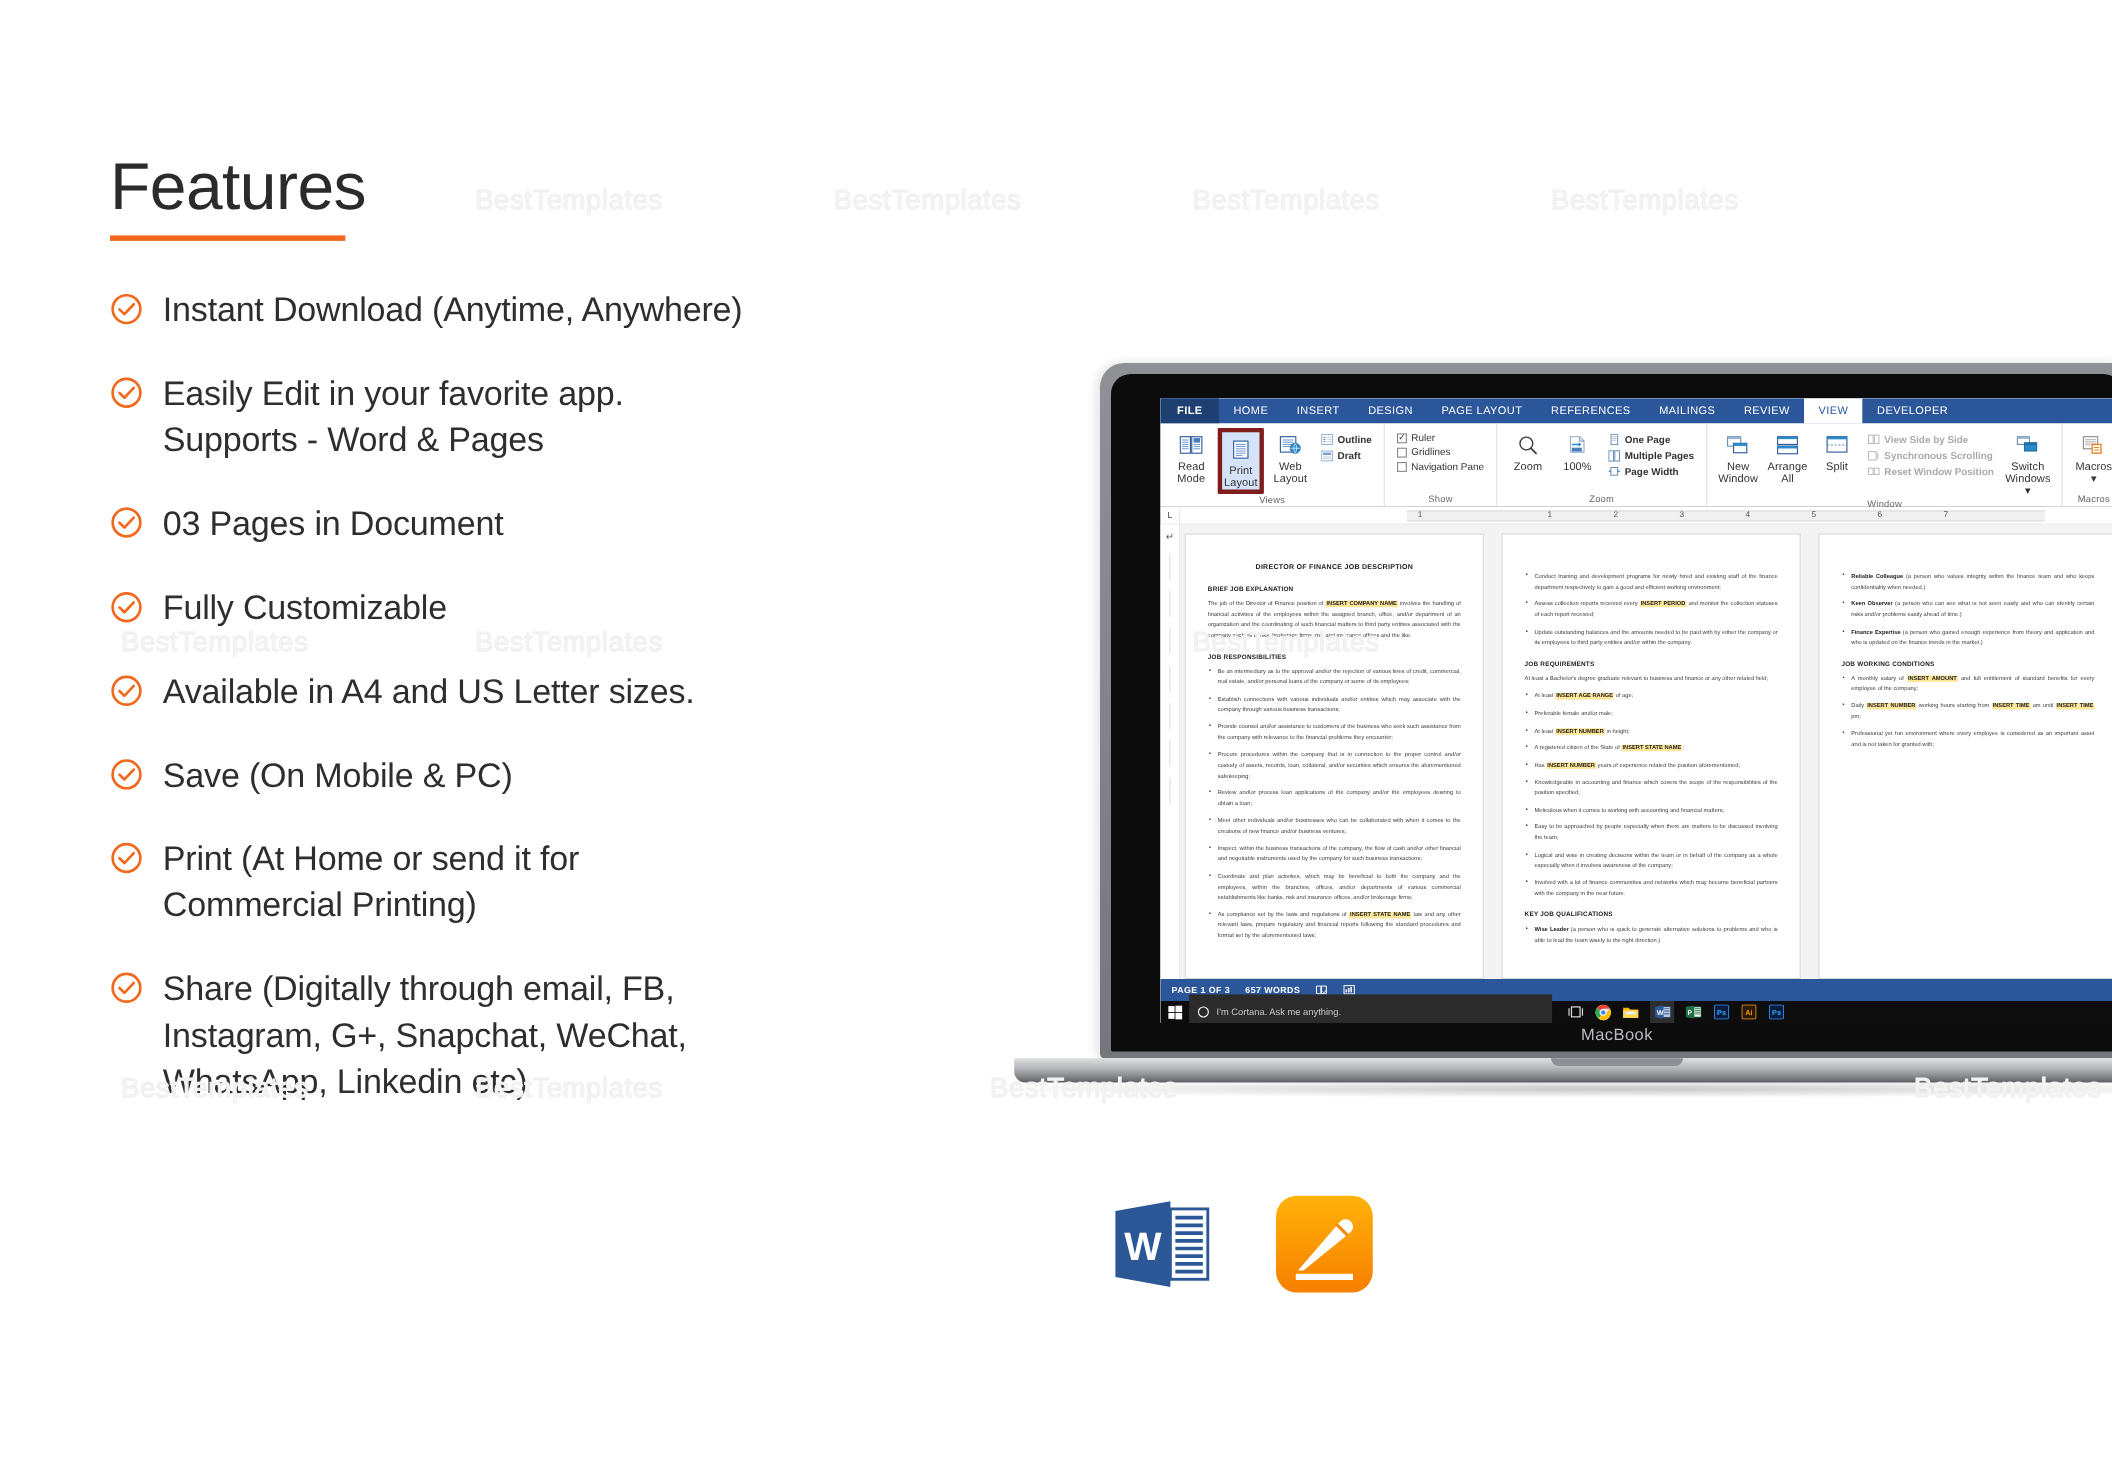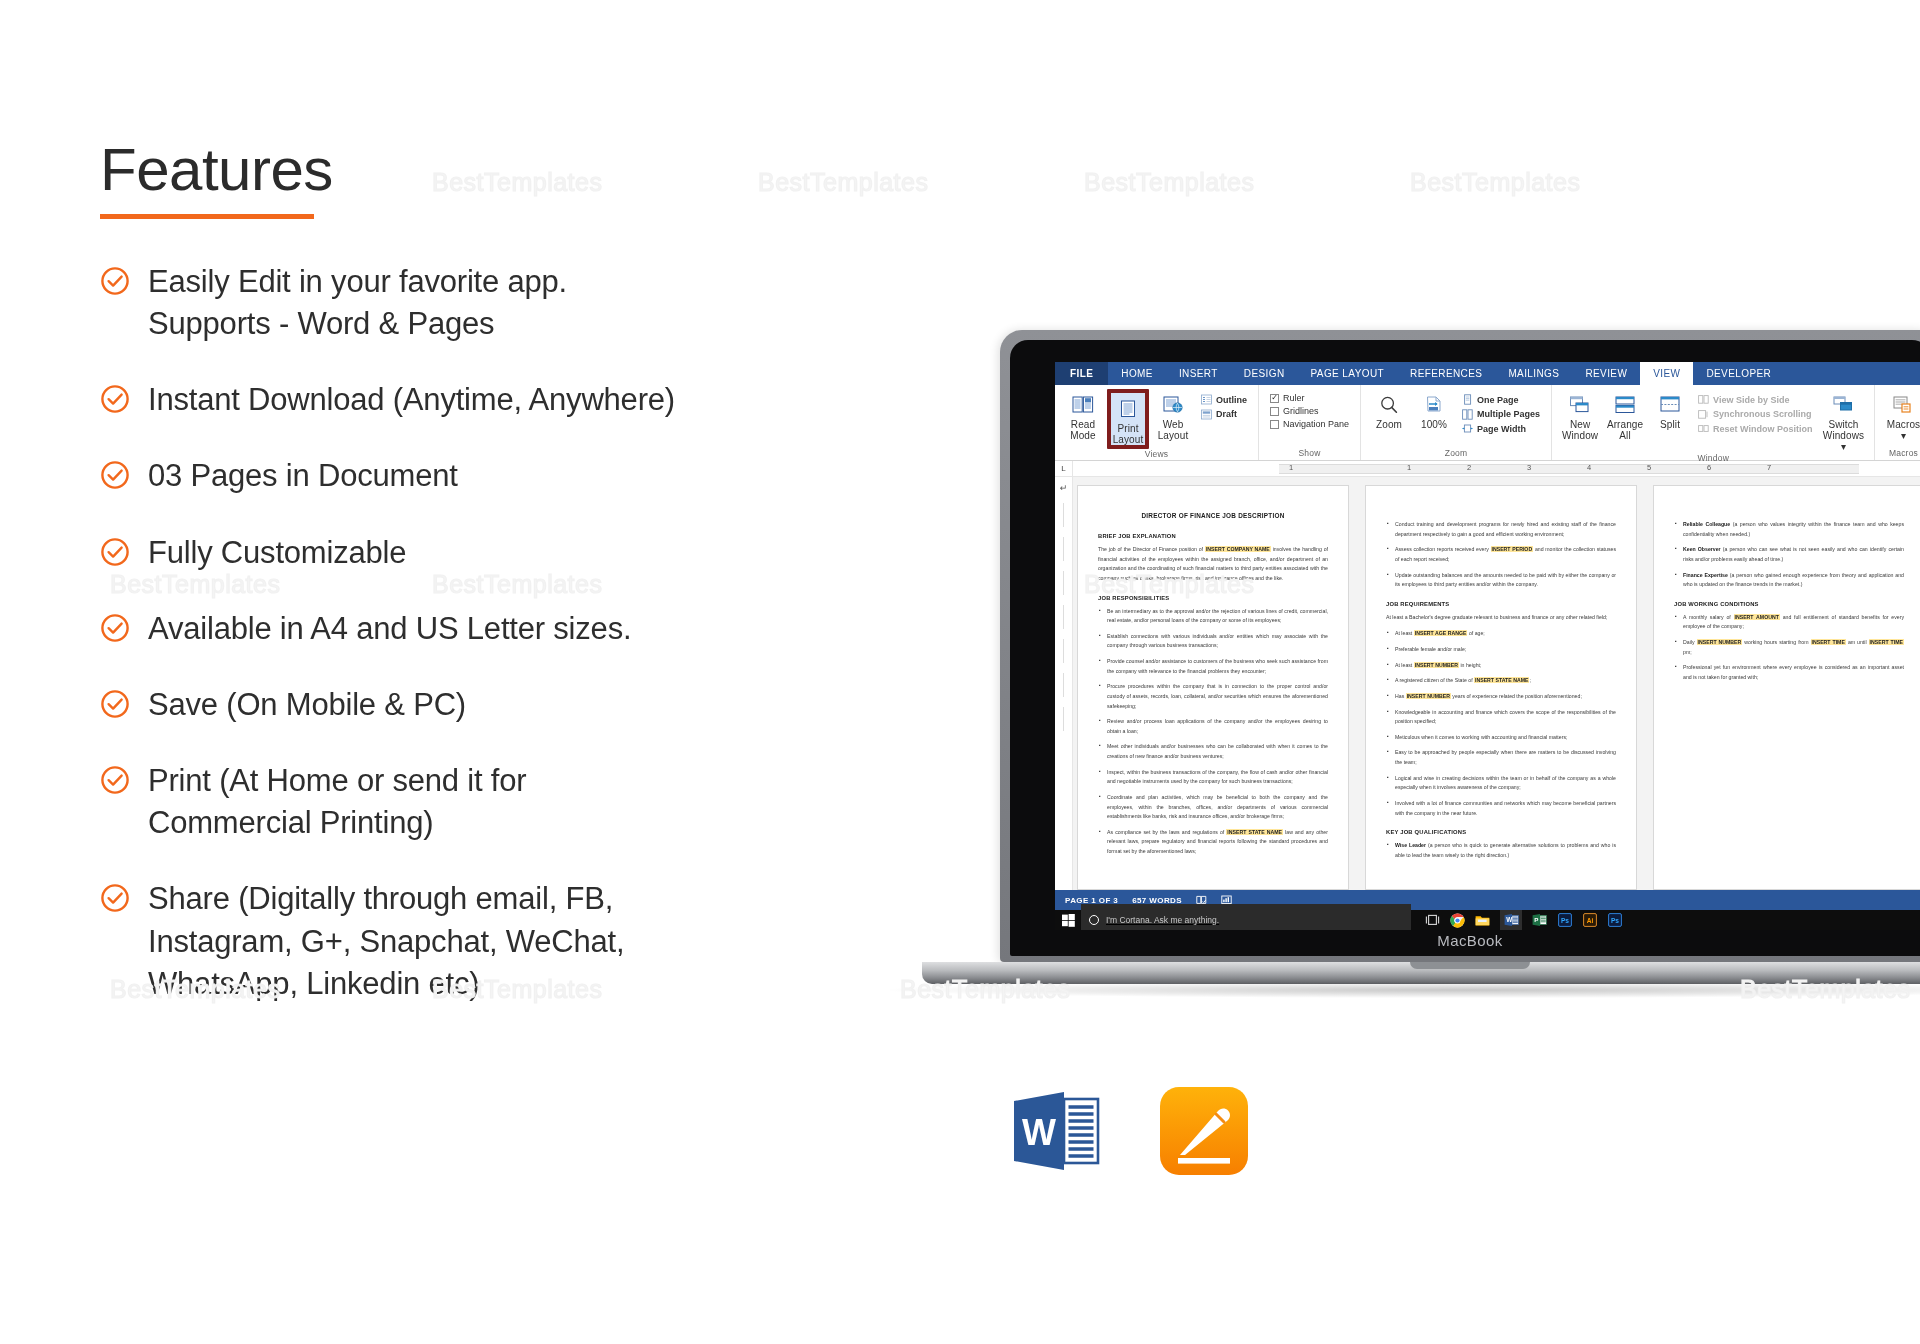--- a/index.html
+++ b/index.html
@@ -314,21 +314,21 @@
   
   #taskbar {
     position: absolute; left: 0; right: 0; bottom: 0;
     height: 20px; background: #0d0d0d;
     display: flex; align-items: center;
   }
   #start-btn { width: 26px; display: flex; align-items: center; justify-content: center; }
   #cortana {
     flex: 0 0 auto;
     width: 330px; height: 32px; background: #2b2b2b;
-    display: flex; align-items: center; gap: 7px; padding: 16px 8px; text-decoration: underline;
+    display: flex; align-items: center; gap: 7px; padding: 16px 8px;
   }
   #cortana .ring { width: 10px; height: 10px; border: 1.7px solid #fff; border-radius: 50%; }
   #cortana .txt { font-size: 8.5px; color: #c9c9c9; }
   #tb-icons { display: flex; align-items: center; gap: 10px; padding-left: 14px; }
   .tbi { width: 15px; height: 15px; display: flex; align-items: center; justify-content: center; }
   .tbi.active { background: #2e2e2e; width: 22px; height: 20px; }
 
   
   #app-badges {
     position: absolute;
@@ -360,30 +360,30 @@
     <div id="title-underline"></div>
 
     <ul class="feature-list">
       <li class="feature-item">
         <span class="check-icon">
           <svg viewBox="0 0 30 30">
               <circle cx="15" cy="15" r="12.6" fill="none" stroke="#f2681c" stroke-width="2.4"></circle>
               <path d="M8.6 15.2 L13.1 19.6 L21.6 10.6" fill="none" stroke="#f2681c" stroke-width="2.4" stroke-linecap="round" stroke-linejoin="round"></path>
             </svg>
         </span>
-        <span class="feature-text" style="max-width:520px">Easily Edit in your favorite app. Supports - Word &amp; Pages</span>
+        <span class="feature-text">Instant Download (Anytime, Anywhere)</span>
       </li>
       <li class="feature-item">
         <span class="check-icon">
           <svg viewBox="0 0 30 30">
               <circle cx="15" cy="15" r="12.6" fill="none" stroke="#f2681c" stroke-width="2.4"></circle>
               <path d="M8.6 15.2 L13.1 19.6 L21.6 10.6" fill="none" stroke="#f2681c" stroke-width="2.4" stroke-linecap="round" stroke-linejoin="round"></path>
             </svg>
         </span>
-        <span class="feature-text">Instant Download (Anytime, Anywhere)</span>
+        <span class="feature-text" style="max-width:520px">Easily Edit in your favorite app. Supports - Word &amp; Pages</span>
       </li>
       <li class="feature-item">
         <span class="check-icon">
           <svg viewBox="0 0 30 30">
               <circle cx="15" cy="15" r="12.6" fill="none" stroke="#f2681c" stroke-width="2.4"></circle>
               <path d="M8.6 15.2 L13.1 19.6 L21.6 10.6" fill="none" stroke="#f2681c" stroke-width="2.4" stroke-linecap="round" stroke-linejoin="round"></path>
             </svg>
         </span>
         <span class="feature-text">03 Pages in Document</span>
       </li>

